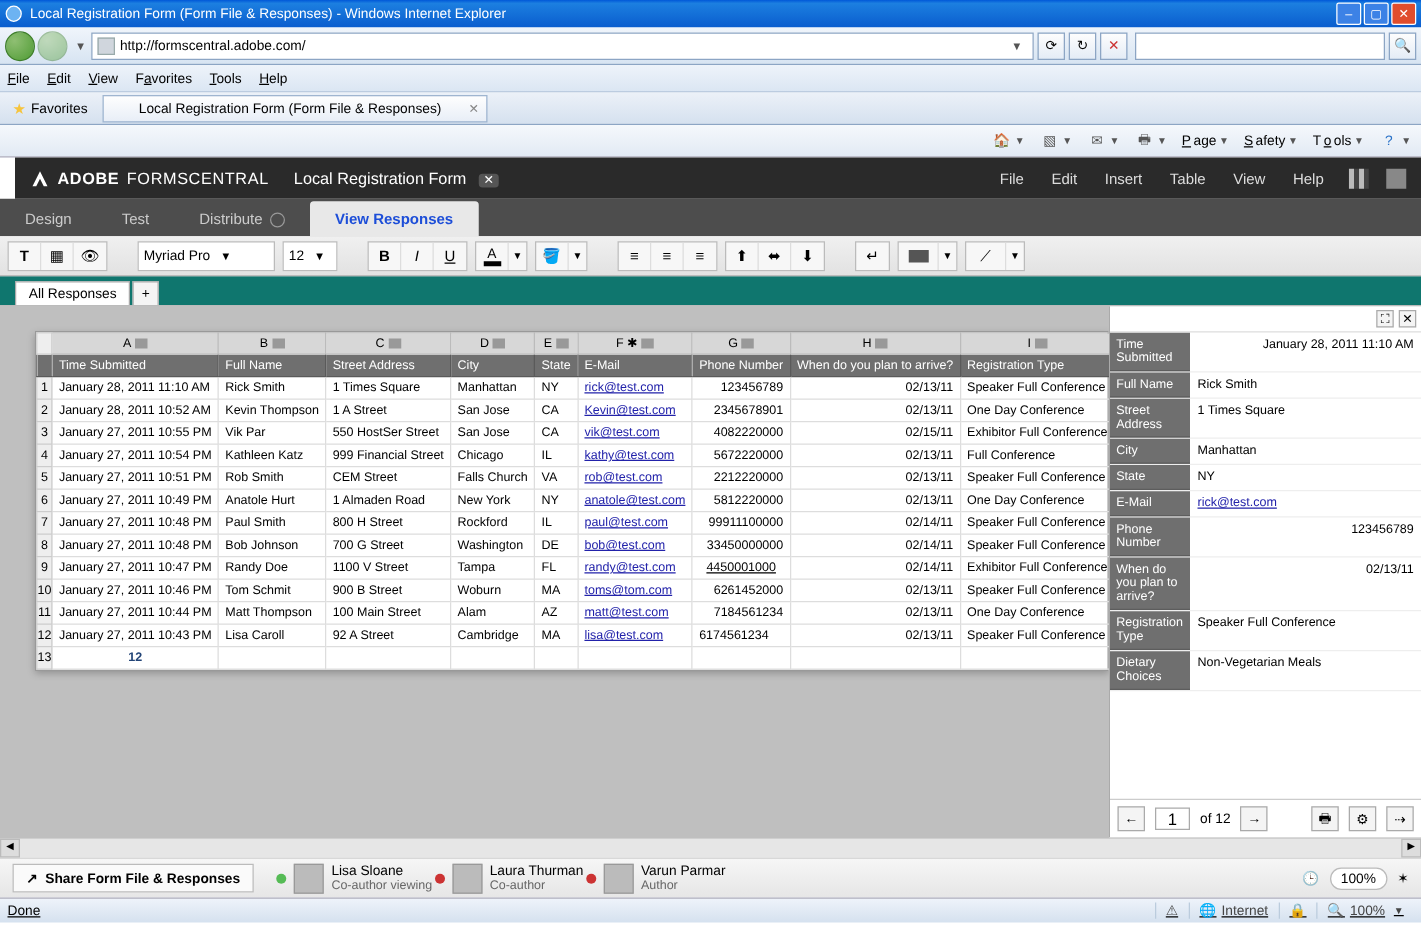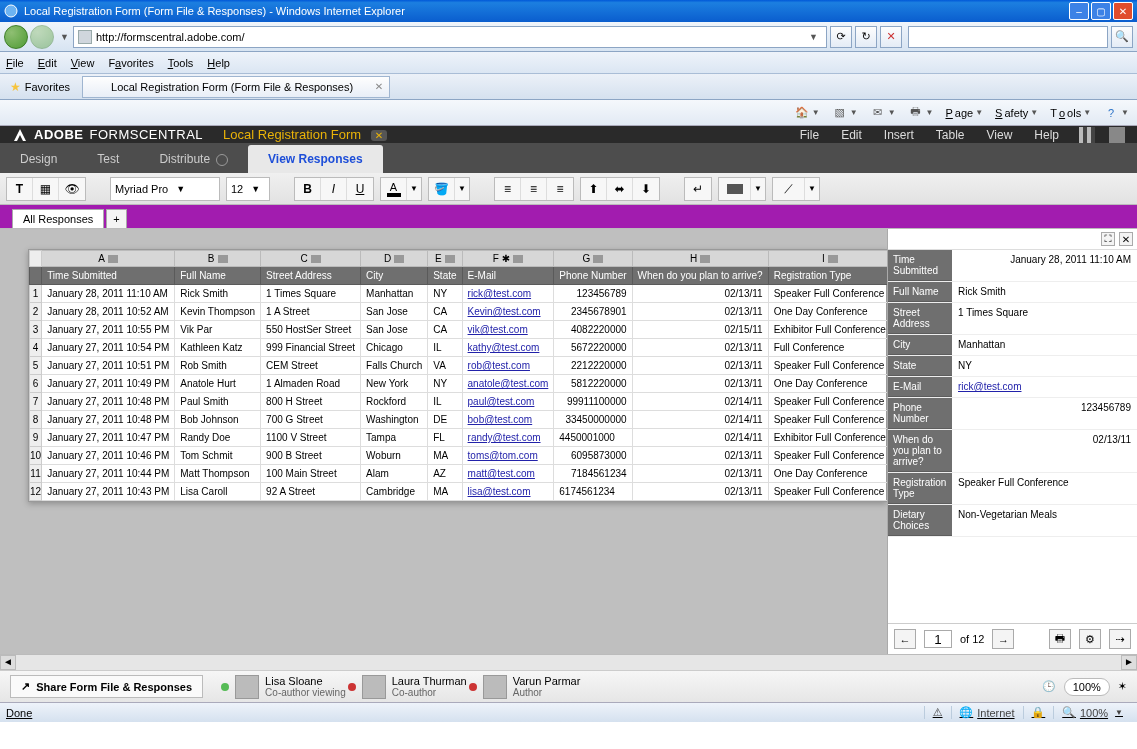--- a/index.html
+++ b/index.html
@@ -30,24 +30,24 @@
 .ie-favbtn{display:flex;align-items:center;gap:4px;padding:2px 6px;}
 .ie-star{color:#f6c43d;font-size:12px;}
 .ie-tab{background:linear-gradient(to bottom,#fefefe,#e8eef7); border:1px solid #9fb5d0;padding:3px 36px 3px 8px; margin-left:6px; display:flex;align-items:center;gap:6px;font-size:11px;position:relative;}
 .ie-tab .tabx{position:absolute;right:6px;font-size:10px;color:#888;}
 .ie-toolbar2{height:26px;background:linear-gradient(to bottom,#f5f8fc,#e2eaf4);border-bottom:1px solid #aab;display:flex;align-items:center;justify-content:flex-end;padding:0 8px;gap:12px;font-size:11px;}
 .ie-toolbar2 .tb-icon{width:16px;height:16px;display:inline-flex;align-items:center;justify-content:center;color:#555;}
 .ie-toolbar2 .tb-dd{display:flex;align-items:center;gap:2px;}
 .ie-toolbar2 .dd-arrow{font-size:8px;color:#555;}
 
 
-.app-header{background:#2a2a2a;height:17px;display:flex;align-items:center;color:#fff;padding:4px 12px;}
+.app-header{background:#2a2a2a;height:33px;display:flex;align-items:center;color:#fff;padding:4px 12px;margin-left:12px;}
 .app-logo{font-size:13px;letter-spacing:.5px;display:flex;align-items:center;gap:6px;}
 .app-logo .ad{font-weight:bold;}
-.app-doc-title{margin-left:20px;font-size:13px;color:#eab308;}
+.app-doc-title{margin-left:20px;font-size:13px;color:#ffffff;}
 .app-doc-title .x{margin-left:6px;background:#555;border-radius:3px;padding:0 4px;font-size:10px;cursor:pointer;}
 .app-header .spacer{flex:1;}
 .app-menu{display:flex;gap:22px;font-size:12px;color:#ddd;}
 .app-header .hdr-icons{display:flex;gap:14px;margin-left:20px;}
 .hdr-icon{width:16px;height:16px;background:#888;}
 
 .app-tabs{background:#4d4d4d;height:30px;display:flex;align-items:flex-end;}
 .app-tab{padding:7px 20px;color:#ccc;font-size:12px;cursor:pointer;}
 .app-tab.active{background:#e8e8e8;color:#1d4ed8;font-weight:bold;border-top-left-radius:3px;border-top-right-radius:3px;}
 .app-tab .dd-circle{display:inline-block;width:12px;height:12px;border-radius:50%;border:1px solid #999;margin-left:6px;vertical-align:middle;}
@@ -56,21 +56,21 @@
 .fmt-bar{background:linear-gradient(to bottom,#f0f0f0,#e2e2e2);height:32px;border-bottom:1px solid #bbb;display:flex;align-items:center;padding:0 6px;gap:6px;}
 .fmt-group{display:flex;align-items:center;border:1px solid #bbb;background:#f7f7f7;height:24px;}
 .fmt-btn{width:26px;height:22px;display:inline-flex;align-items:center;justify-content:center;font-size:12px;border-right:1px solid #ddd;cursor:pointer;}
 .fmt-btn:last-child{border-right:none;}
 .fmt-dd{display:flex;align-items:center;border:1px solid #bbb;background:#fff;height:24px;padding:0 4px;font-size:11px;}
 .fmt-dd .arr{margin-left:8px;font-size:9px;}
 .color-swatch{width:14px;height:4px;background:#000;display:block;}
 
 
 .content{position:relative;background:#bfbfbf;height:449px;overflow:hidden;}
-.tab-strip{background:#a21caf;border-bottom:1px solid #bbb;height:24px;display:flex;align-items:flex-end;padding-left:12px;}
+.tab-strip{background:#0f766e;border-bottom:1px solid #bbb;height:24px;display:flex;align-items:flex-end;padding-left:12px;}
 .resp-tab{background:#fff;border:1px solid #aaa;border-bottom:none;padding:3px 10px;font-size:11px;}
 .resp-tab-add{margin-left:2px;border:1px solid #aaa;border-bottom:none;background:#f4f4f4;padding:3px 6px;font-size:11px;}
 .sheet-wrap{display:flex;height:425px;}
 .sheet-left{flex:1;overflow:auto;background:#bfbfbf;padding:20px 0 20px 28px;}
 .sheet{background:#fff;border:1px solid #999;box-shadow:0 2px 6px rgba(0,0,0,.25);}
 .grid{border-collapse:collapse;font-size:10px;width:840px;}
 .grid th.colhdr{background:#d7d7d7;border:1px solid #bbb;padding:2px 0;text-align:center;font-weight:normal;font-size:10px;}
 .grid th.colhdr .col-icon{display:inline-block;width:10px;height:8px;background:#999;margin-left:3px;vertical-align:middle;}
 .grid th.rowhdr{background:#eee;border:1px solid #ccc;text-align:center;width:22px;font-weight:normal;font-size:10px;}
 .grid td{border:1px solid #ddd;padding:3px 5px;white-space:nowrap;overflow:hidden;}
@@ -435,33 +435,33 @@
     <td>Speaker Full Conference</td>
               </tr>
               <tr>
                 <th class="rowhdr">9</th>
     <td>January 27, 2011 10:47 PM</td>
                 <td>Randy Doe</td>
                 <td>1100 V Street</td>
                 <td>Tampa</td>
                 <td>FL</td>
     <td><a href="#">randy@test.com</a></td>
-    <td style="text-align:left;">4450001000</td>
+    <td style="text-align:center;text-decoration:underline;">4450001000</td>
                 <td style="text-align:right;">02/14/11</td>
     <td>Exhibitor Full Conference</td>
               </tr>
               <tr>
                 <th class="rowhdr">10</th>
     <td>January 27, 2011 10:46 PM</td>
                 <td>Tom Schmit</td>
                 <td>900 B Street</td>
                 <td>Woburn</td>
                 <td>MA</td>
     <td><a href="#">toms@tom.com</a></td>
-    <td style="text-align:right;">6095873000</td>
+    <td style="text-align:right;">6261452000</td>
                 <td style="text-align:right;">02/13/11</td>
     <td>Speaker Full Conference</td>
               </tr>
               <tr>
                 <th class="rowhdr">11</th>
     <td>January 27, 2011 10:44 PM</td>
                 <td>Matt Thompson</td>
                 <td>100 Main Street</td>
                 <td>Alam</td>
                 <td>AZ</td>
@@ -474,20 +474,32 @@
                 <th class="rowhdr">12</th>
     <td>January 27, 2011 10:43 PM</td>
                 <td>Lisa Caroll</td>
                 <td>92 A Street</td>
                 <td>Cambridge</td>
                 <td>MA</td>
     <td><a href="#">lisa@test.com</a></td>
     <td style="text-align:left;">6174561234</td>
                 <td style="text-align:right;">02/13/11</td>
     <td>Speaker Full Conference</td>
+              </tr>
+              <tr class="count-row">
+                <th class="rowhdr">13</th>
+                <td style="text-align:center;">12</td>
+                <td></td>
+                <td></td>
+                <td></td>
+                <td></td>
+                <td></td>
+                <td></td>
+                <td></td>
+                <td></td>
               </tr>
             </tbody>
         </table>
       </div>
     </div>
 
     <div class="detail-panel">
       <div class="detail-hdr">
         <span>⛶</span>
         <span>✕</span>

